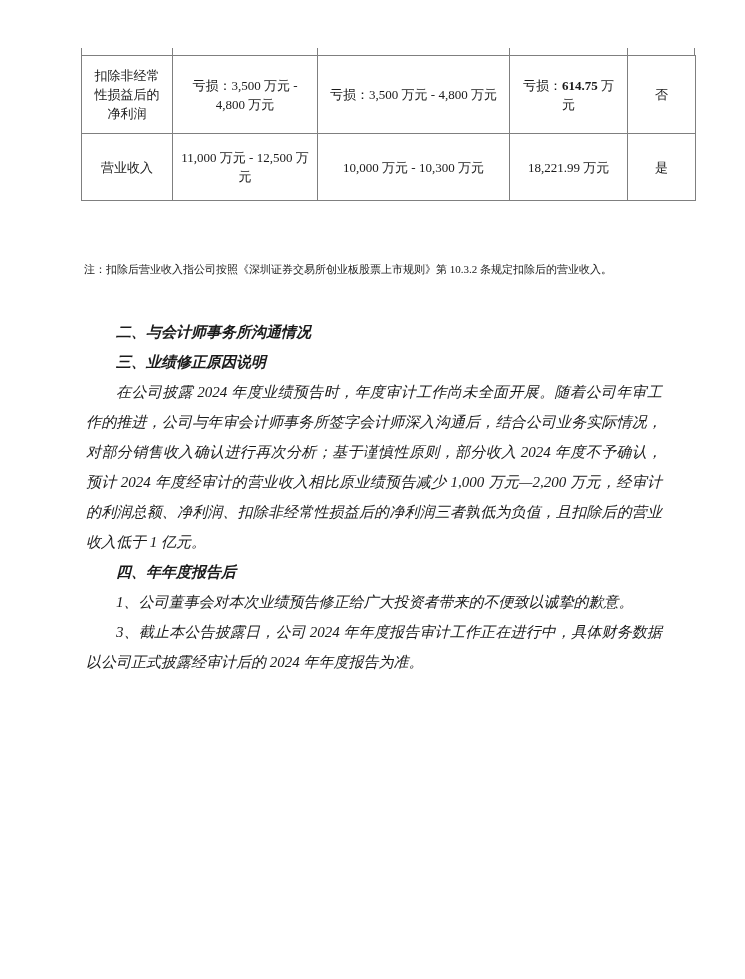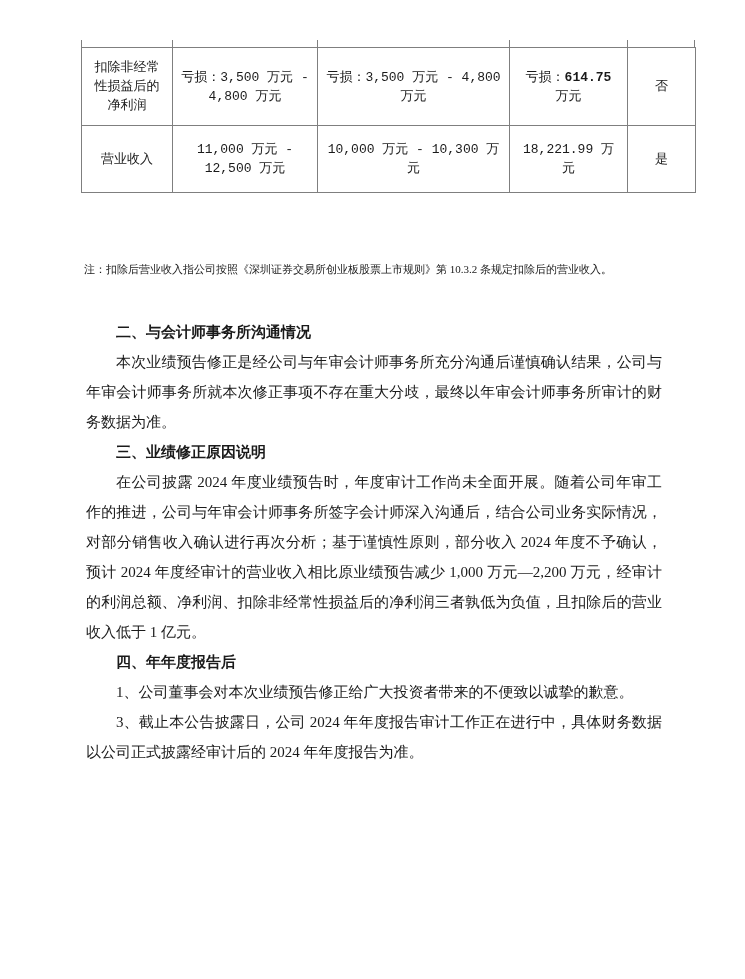--- a/index.html
+++ b/index.html
@@ -15,23 +15,22 @@
     color: #1a1a1a;
     font-family: "Liberation Serif", "DejaVu Serif", serif;
     overflow: hidden;
   }
   * { box-sizing: border-box; }
 
   
   .table-wrap {
     position: absolute;
     left: 81px;
-    top: 40px;
+    top: 48px;
     width: 614px;
-    font-family: Liberation Mono, monospace;
   }
   .stub-row {
     display: flex;
     height: 7px;
   }
   .stub-row .stub {
     border-left: 1px solid #7f7f7f;
     height: 7px;
   }
   .stub-row .stub:last-child { border-right: 1px solid #7f7f7f; }
@@ -80,20 +79,21 @@
     font-size: 15px;
     line-height: 30px;
     text-align: justify;
   }
   .body-text p, .body-text h3 {
     margin: 0;
     padding: 0;
     font-size: 15px;
     line-height: 30px;
     text-indent: 2em;
+    font-style: italic;
   }
   .body-text h3 { font-weight: 700; }
 </style>
 </head>
 <body>
 
 <div class="page">
 
   <div class="table-wrap">
 
@@ -135,21 +135,20 @@
           <td>是</td>
         </tr>
       </tbody>
     </table>
   </div>
 
   <div class="footnote">注：扣除后营业收入指公司按照《深圳证券交易所创业板股票上市规则》第 10.3.2 条规定扣除后的营业收入。</div>
 
   <div class="body-text">
     <h3>二、与会计师事务所沟通情况</h3>
-    <p>本次业绩预告修正是经公司与年审会计师事务所充分沟通后谨慎确认结果，公司与年审会计师事务所就本次修正事项不存在重大分歧，最终以年审会计师事务所审计的财务数据为准。</p>
 
     <h3>三、业绩修正原因说明</h3>
     <p>在公司披露 2024 年度业绩预告时，年度审计工作尚未全面开展。随着公司年审工作的推进，公司与年审会计师事务所签字会计师深入沟通后，结合公司业务实际情况，对部分销售收入确认进行再次分析；基于谨慎性原则，部分收入 2024 年度不予确认，预计 2024 年度经审计的营业收入相比原业绩预告减少 1,000 万元—2,200 万元，经审计的利润总额、净利润、扣除非经常性损益后的净利润三者孰低为负值，且扣除后的营业收入低于 1 亿元。</p>
 
     <h3>四、年年度报告后</h3>
     <p>1、公司董事会对本次业绩预告修正给广大投资者带来的不便致以诚挚的歉意。</p>
     <p>3、截止本公告披露日，公司 2024 年年度报告审计工作正在进行中，具体财务数据以公司正式披露经审计后的 2024 年年度报告为准。</p>
   </div>
 
 </div>

